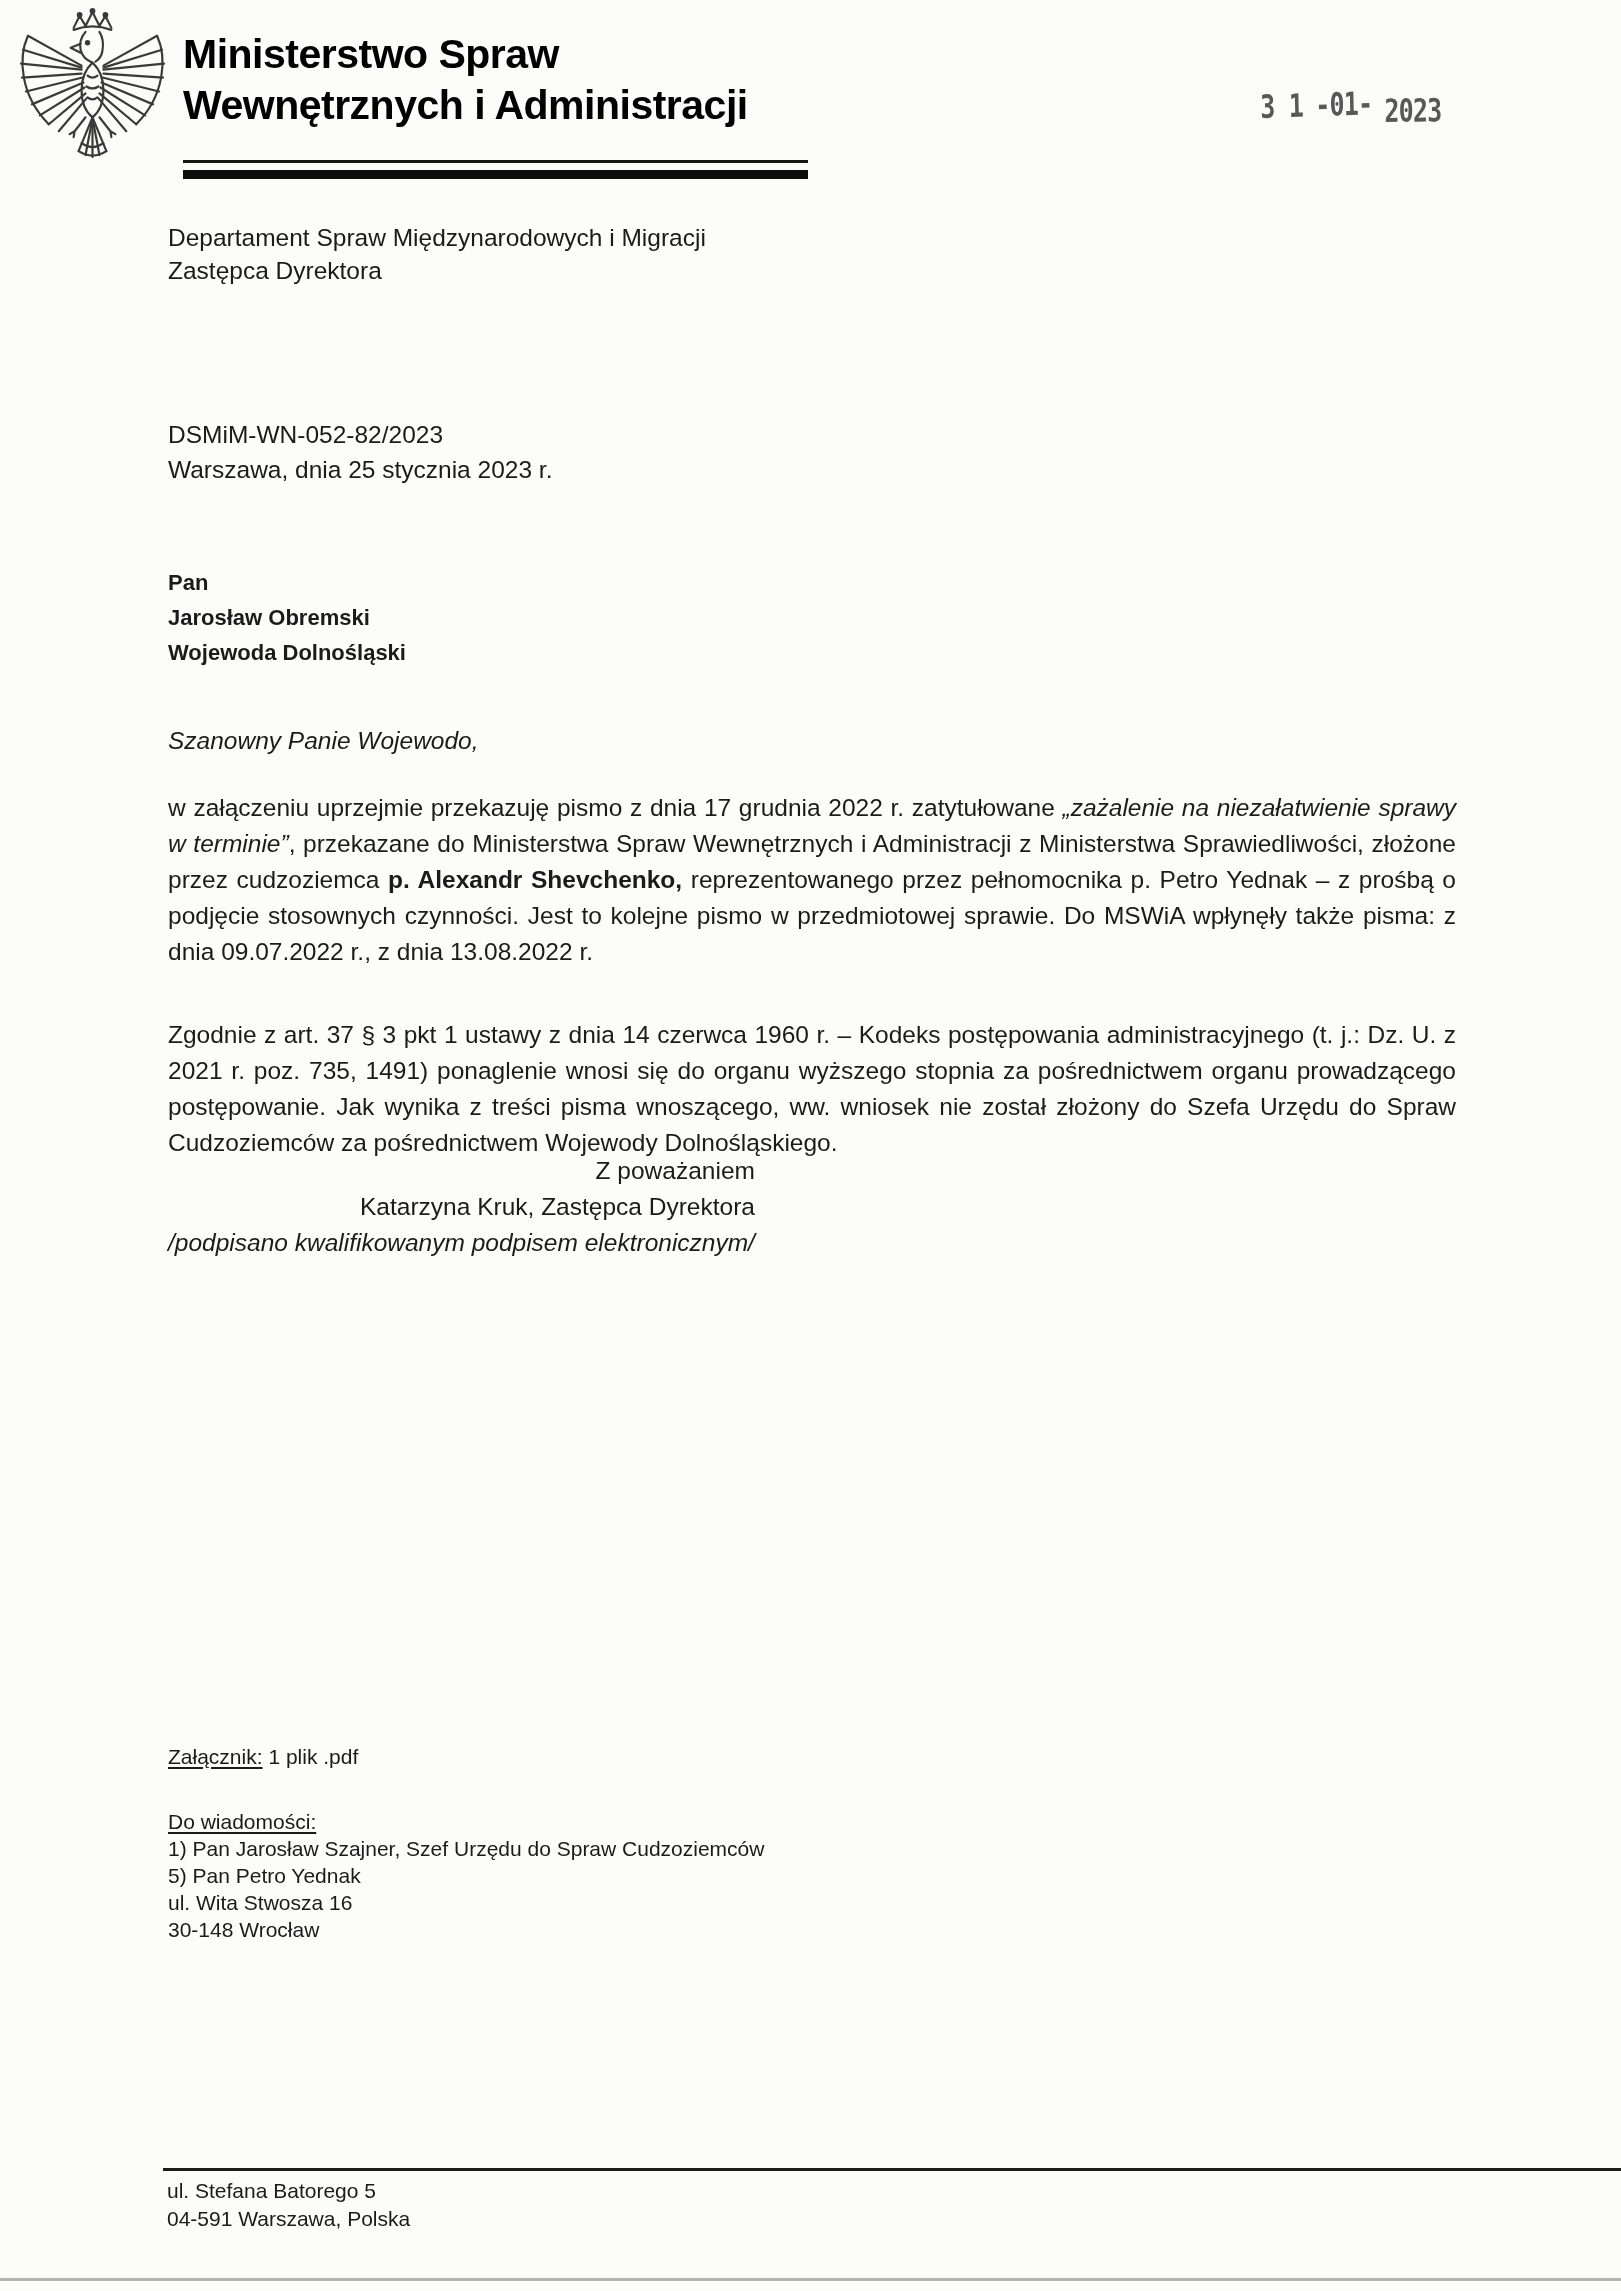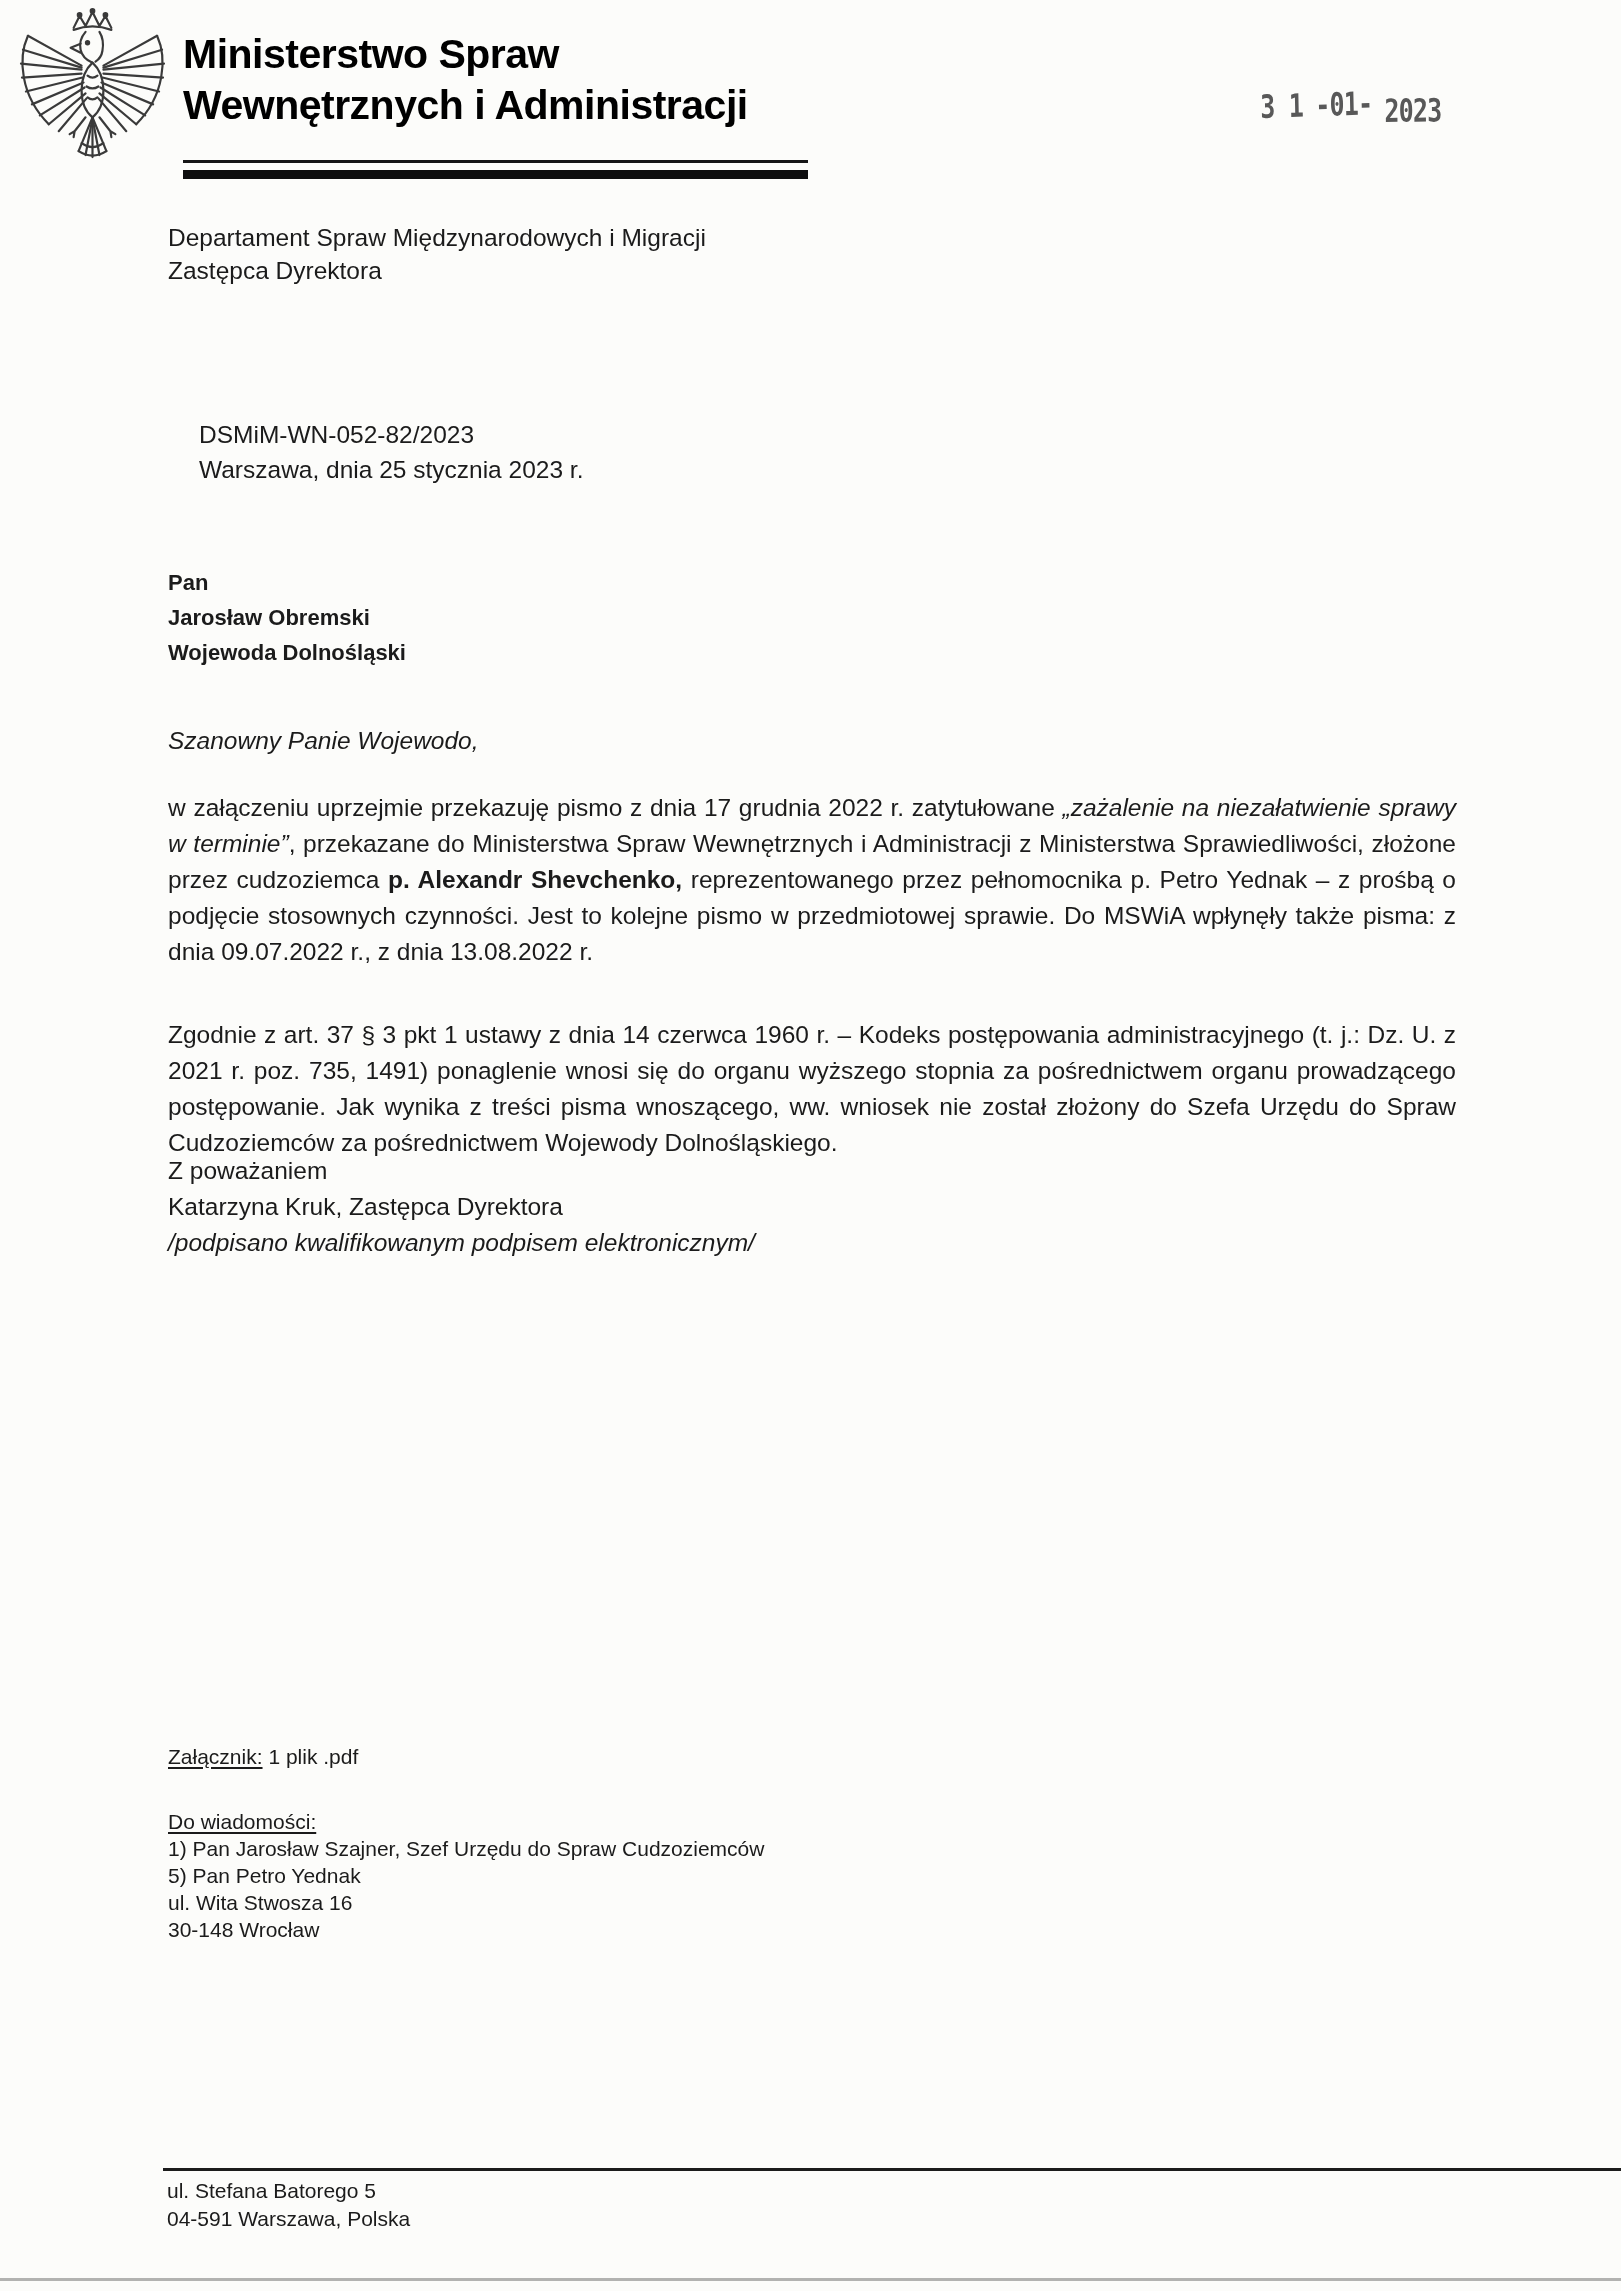--- a/index.html
+++ b/index.html
@@ -19,27 +19,27 @@
   .rule-thick{height:8.8px;background:#0e0e0e;}
   .stamp{position:absolute;left:1260px;top:88px;color:#585858;
     font-family:"DejaVu Sans Mono",monospace;font-size:32px;font-weight:700;
     letter-spacing:-1px;white-space:nowrap;
     transform:scaleX(0.78) rotate(-1.5deg);transform-origin:left top;}
   .stamp .mo{margin-left:15.7px;}
   .stamp .yr{display:inline-block;margin-left:15.7px;transform:translateY(8.8px) rotate(1deg);}
   
   .block{position:absolute;left:168px;}
   .sender{top:221px;font-size:24.5px;line-height:33px;}
-  .reference{top:417px;font-size:24.5px;line-height:35px;margin-left:31px;}
+  .reference{top:417px;font-size:24.5px;line-height:35px;}
   .recipient{top:565px;font-size:22px;line-height:35px;font-weight:700;}
   .greeting{top:727px;font-size:24.5px;font-style:italic;}
   .para{width:1288px;font-size:24.5px;line-height:36px;text-align:justify;}
   .para1{top:790px;}
   .para2{top:973px;margin-top:44px;}
-  .signature{top:1153px;font-size:24.5px;line-height:36px;}
+  .signature{top:1153px;font-size:24.5px;line-height:36px;text-align:right;}
   .sig-note{font-style:italic;}
   .attachment{top:1745px;font-size:21px;}
   .cc{top:1808px;font-size:21px;line-height:27px;}
   .u{text-decoration:underline;text-underline-offset:2.9px;}
   .b{font-weight:700;}
   .i{font-style:italic;}
   .footer-rule{position:absolute;left:163px;right:0;top:2168px;height:2.9px;background:#1c1c1c;}
   .footer{position:absolute;left:167px;top:2177px;font-size:21px;line-height:28px;}
   .page-bottom-edge{position:absolute;left:0;right:0;top:2278px;height:2.9px;background:#b2b2b0;}
 </style>

